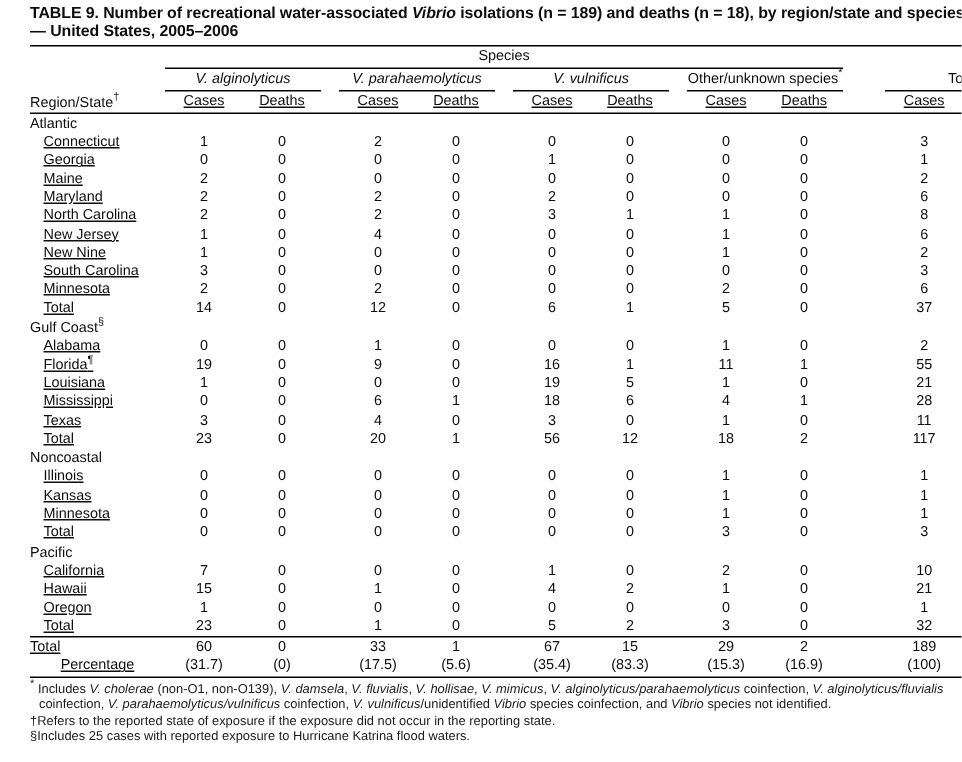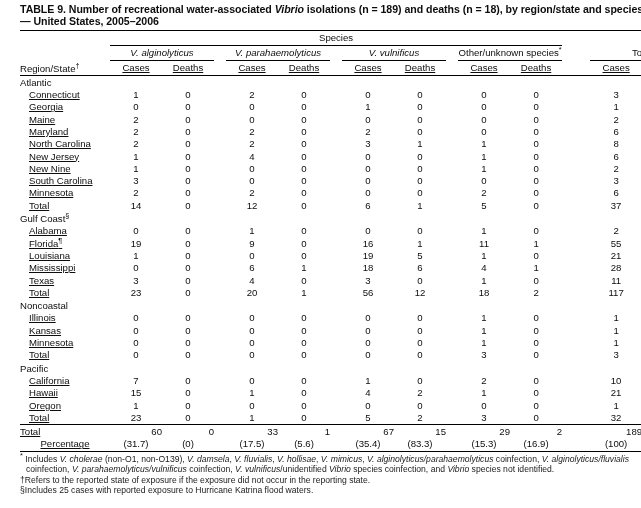--- a/index.html
+++ b/index.html
@@ -103,21 +103,21 @@
     text-align: left;
     padding-top: 1px !important;
   }
   .state-name {
     text-align: left;
     padding-left: 9px !important;
     text-decoration: underline;
   }
   .total-row td { font-weight: bold; }
   .total-row .state-name { padding-left: 9px !important; }
-  .grand-row td { font-weight: bold; text-align: right; }
+  .grand-row td { font-weight: bold; text-align: center; }
   .grand-row td.state-name { text-align: left; padding-left: 0 !important; }
   .grand-top td { border-top: 1.3px solid #000; padding-top: 1px !important; }
   .pct-row td { font-weight: bold; text-align: center; }
   .pct-row td.state-name { text-align: center; padding-left: 0 !important; }
   .lastline td { border-bottom: 1.3px solid #000; }
 
   sup {
     font-size: 7.2px;
     vertical-align: super;
     line-height: 0;

